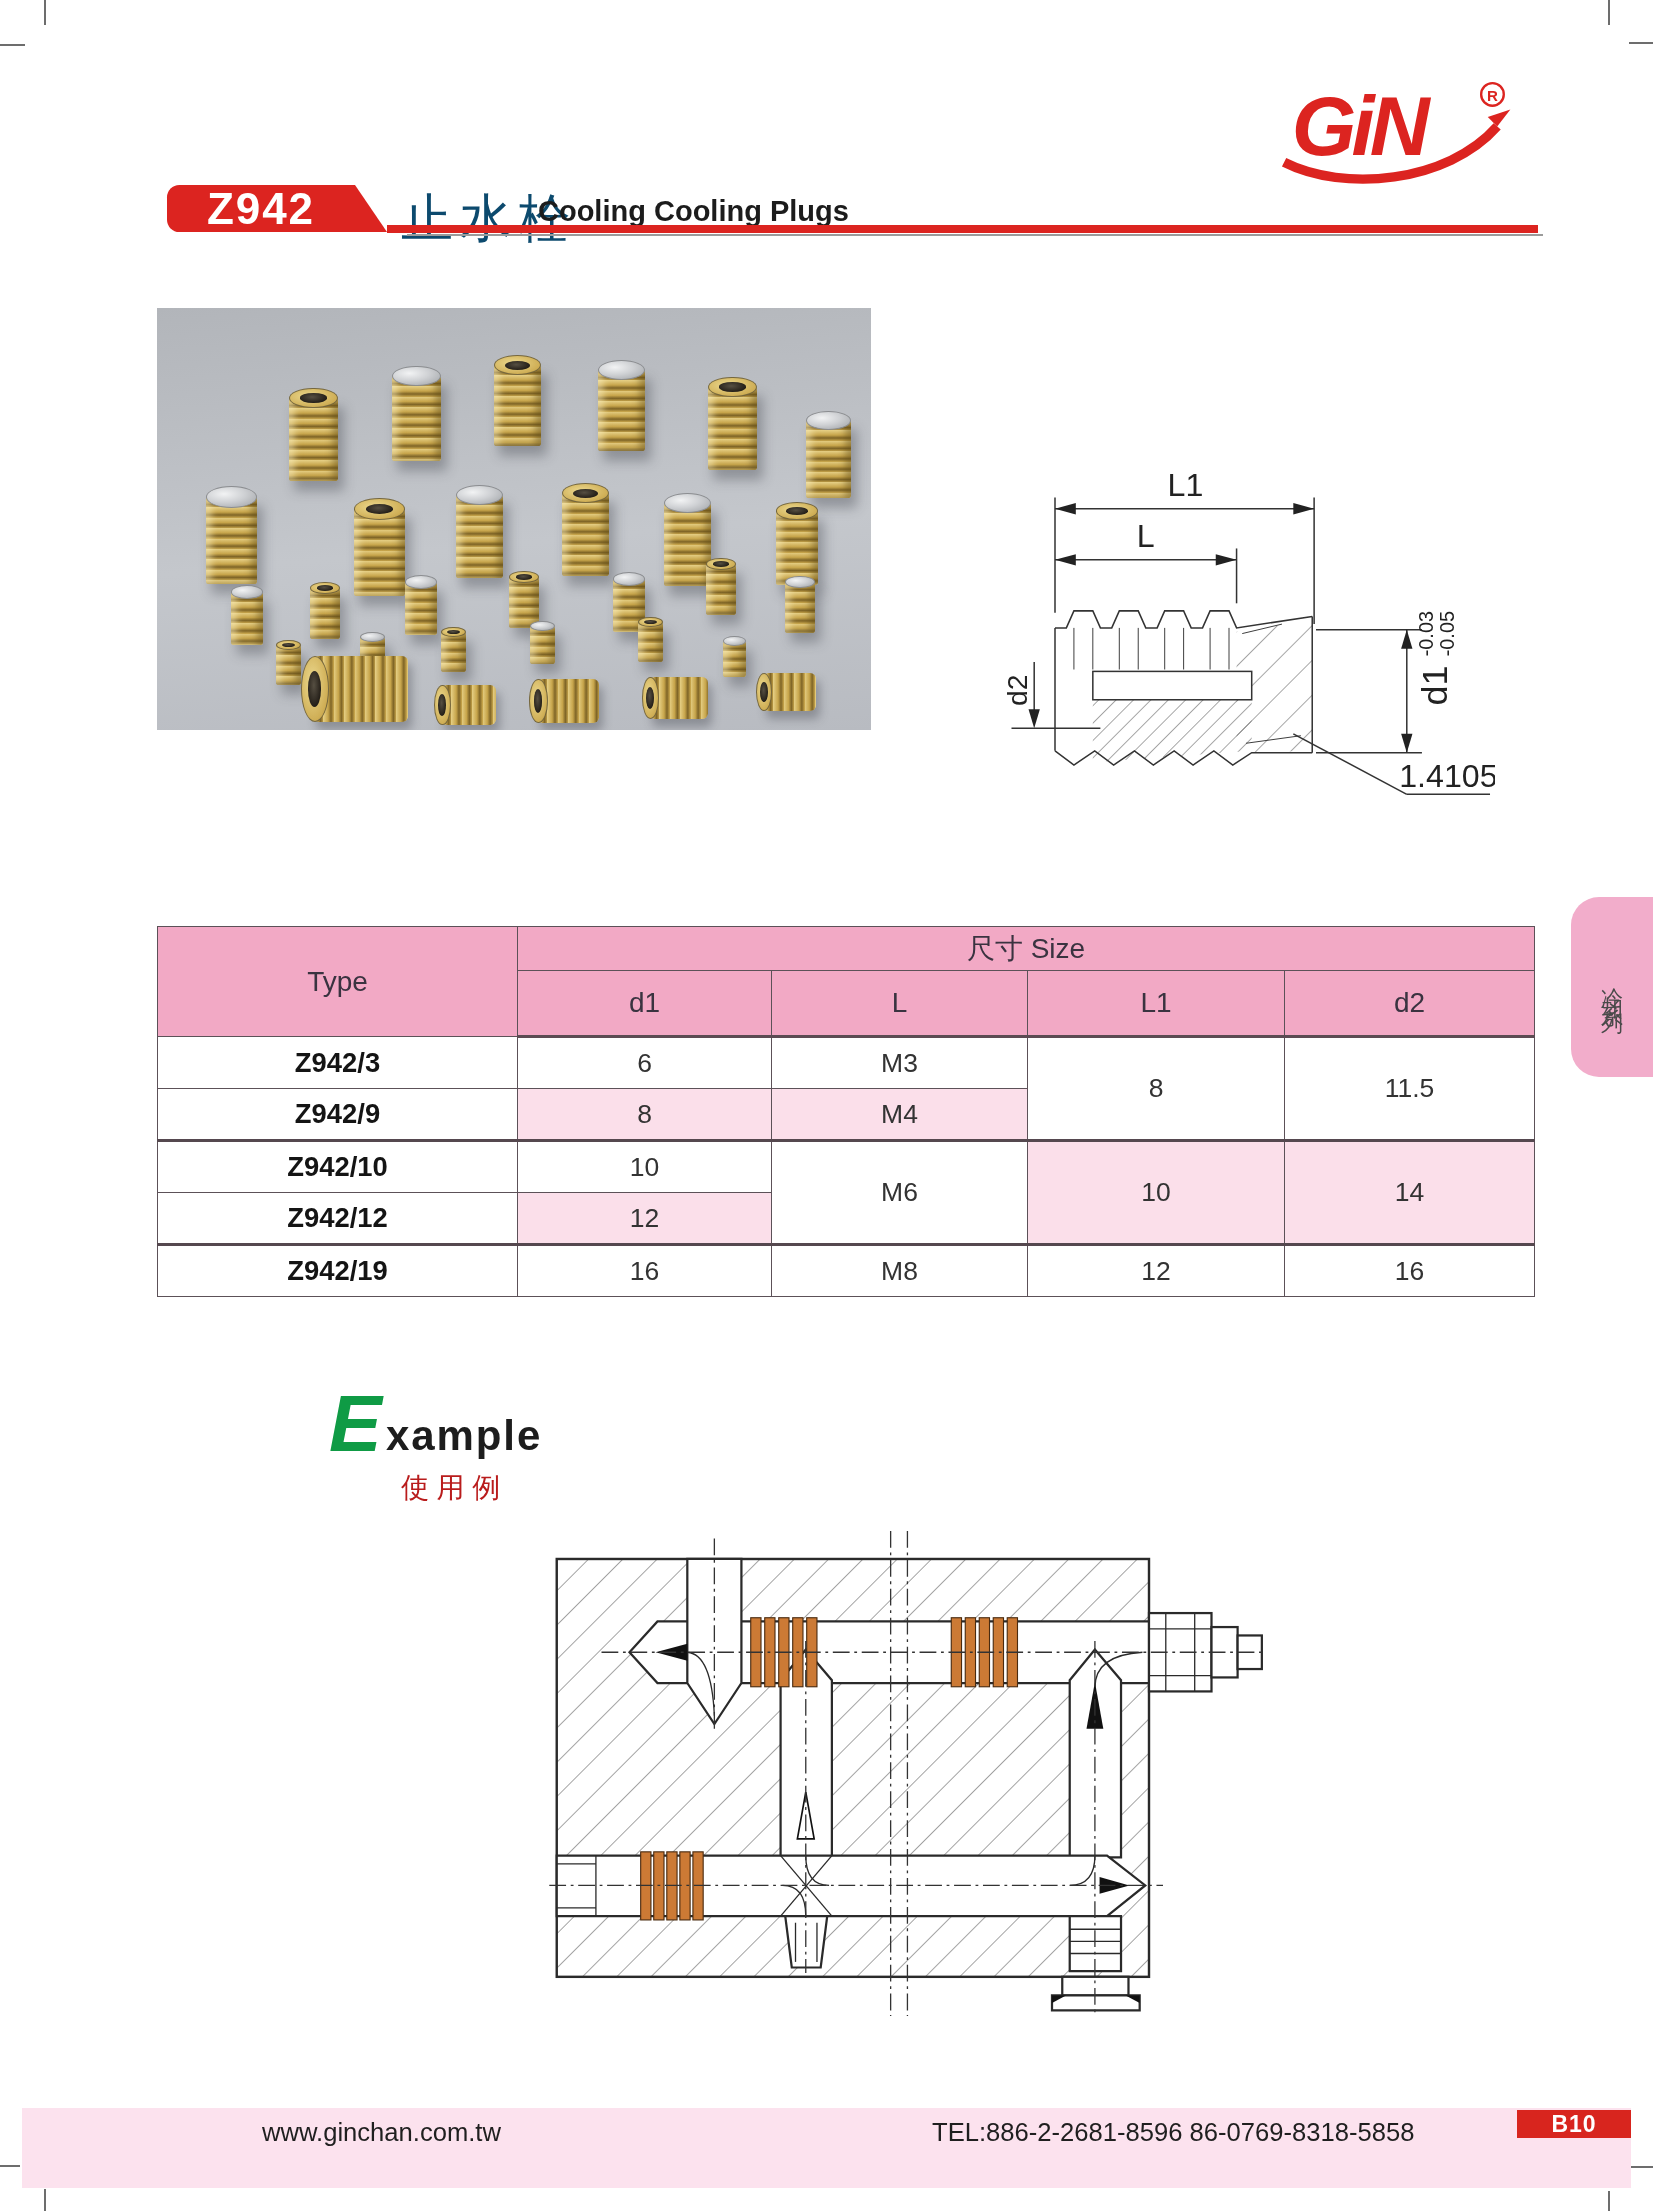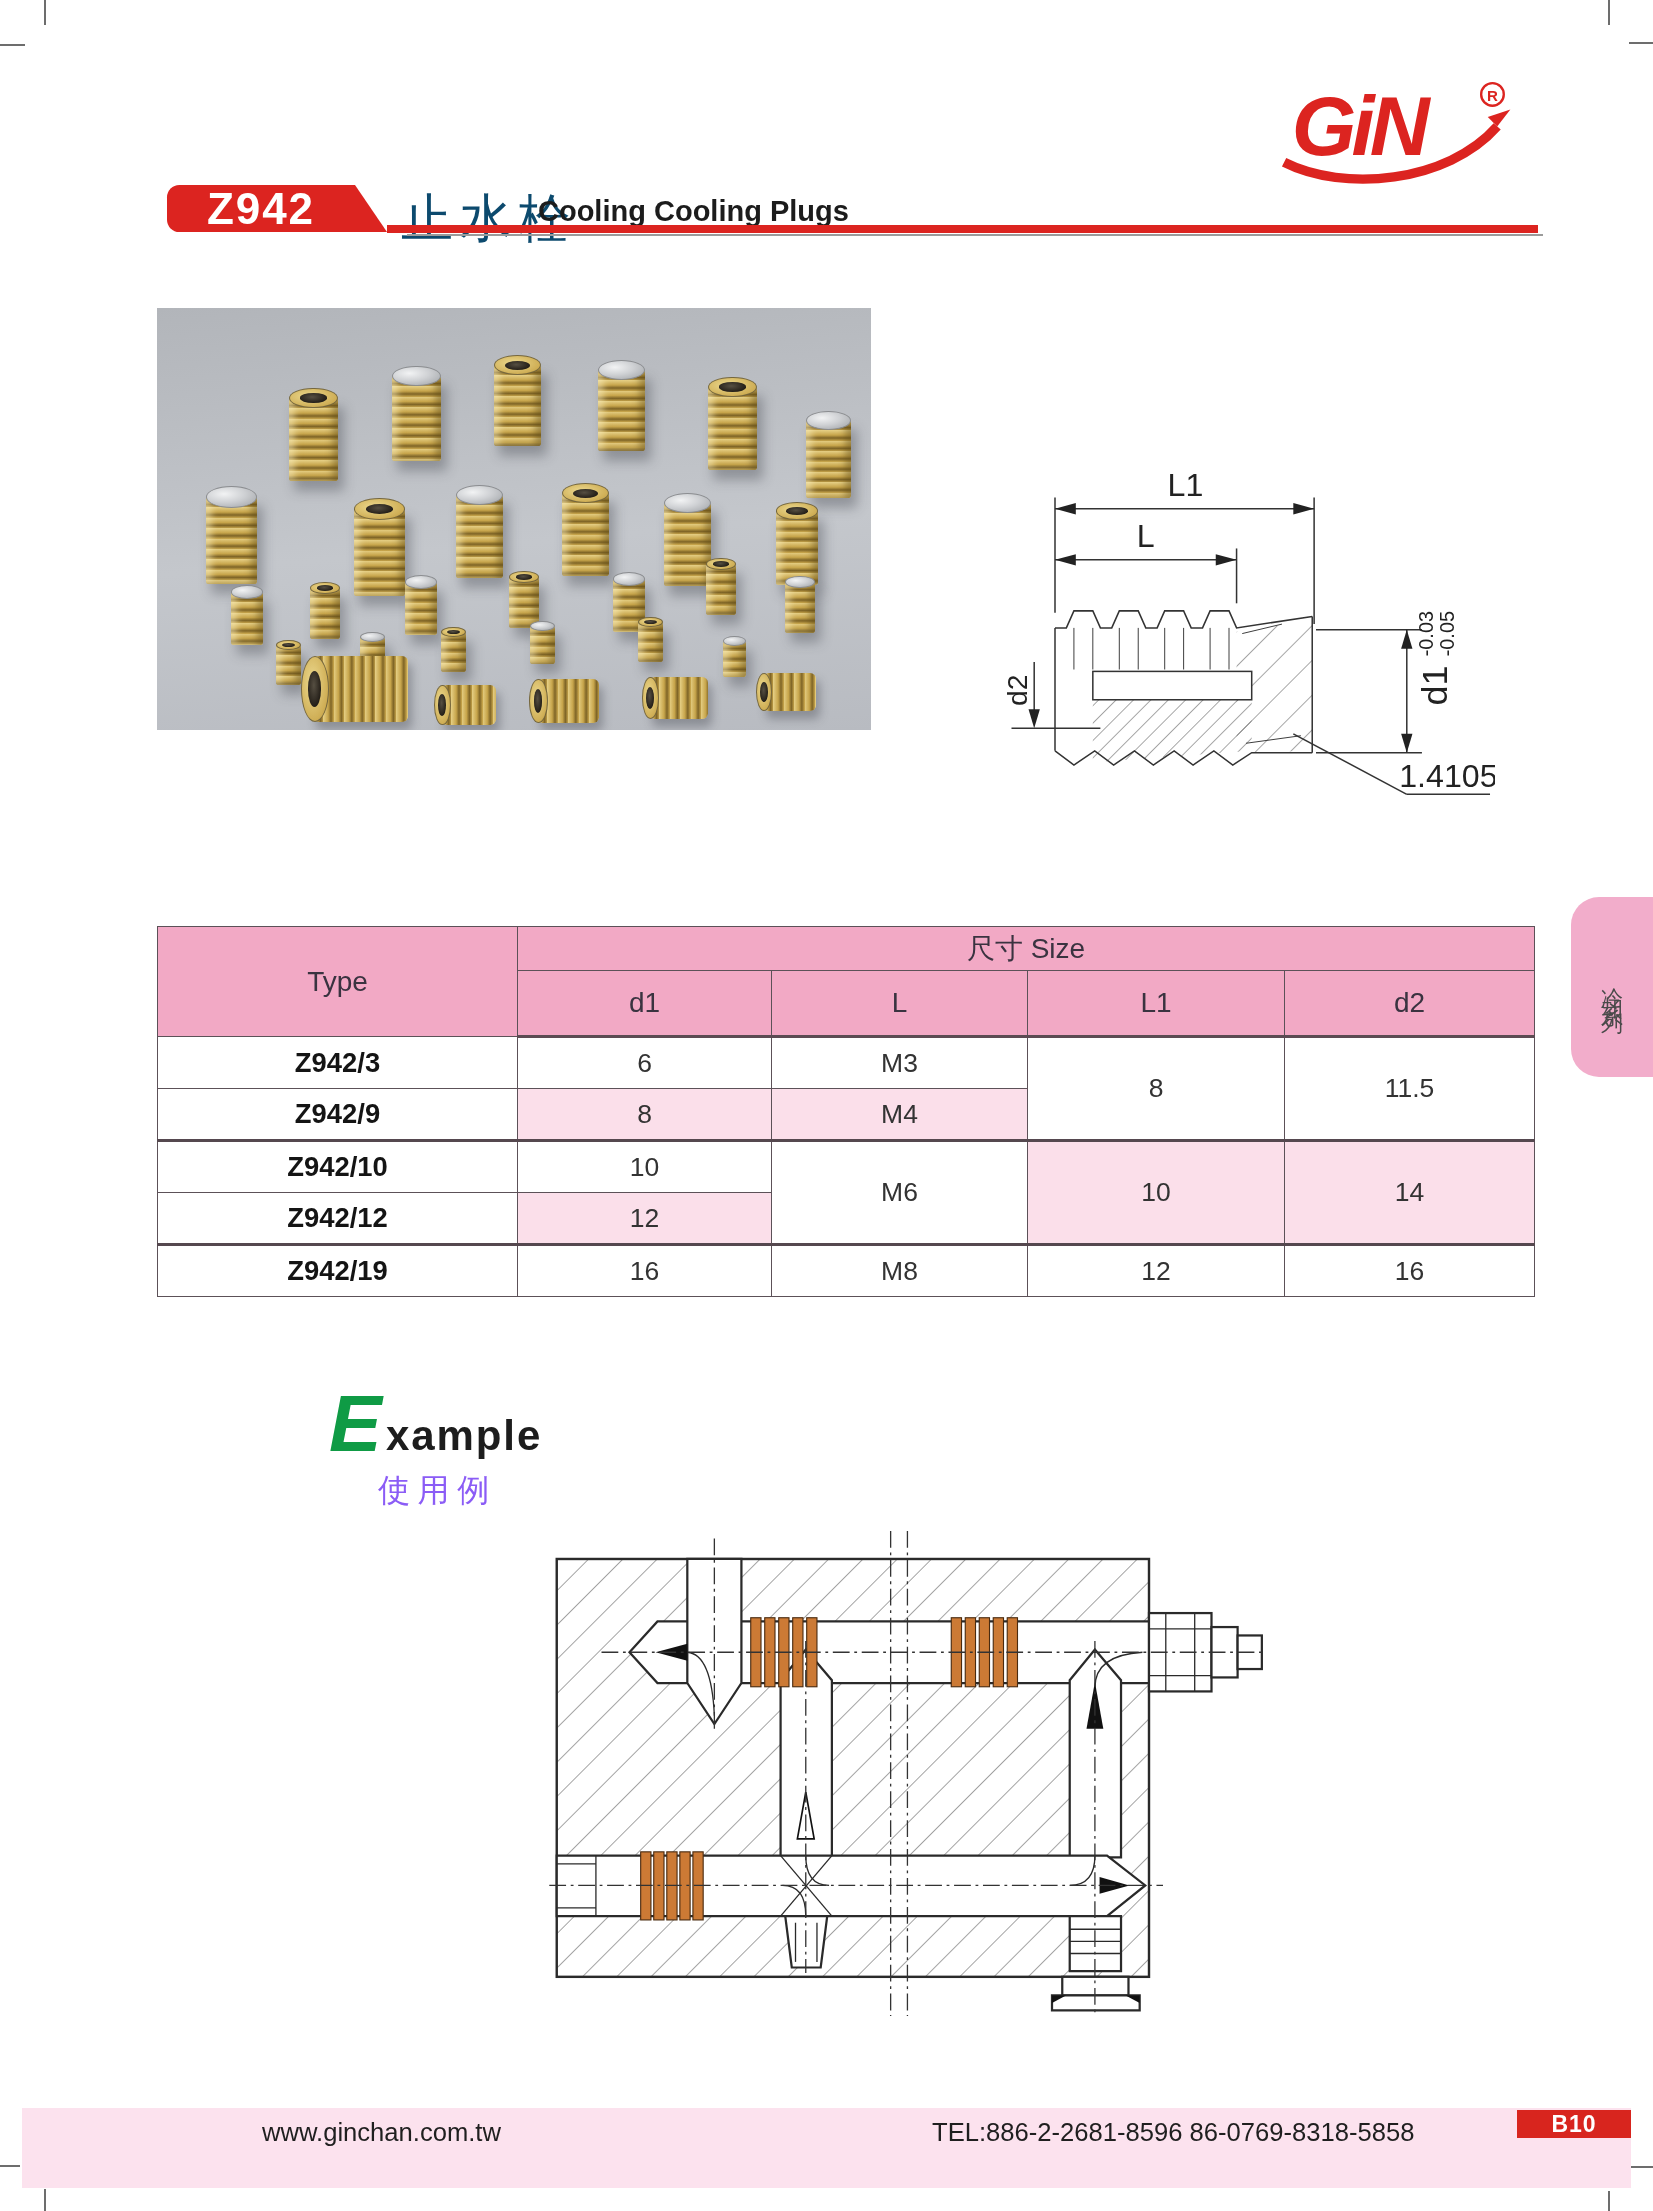--- a/index.html
+++ b/index.html
@@ -46,21 +46,21 @@
   .sz thead th{background:#F2A9C5;font-weight:normal;font-size:28px;color:#3a3340;}
   .sz thead tr.subrow th{border-bottom:3.8px solid #5c4b53;}
   .sz td{font-size:26.5px;}
   .sz td.tname{font-weight:bold;font-size:27.4px;color:#141414;}
   .sz td.pk{background:#FBDFEA;}
   .sz td.bt-thin{border-top:0.9px solid #a2a2a2;}
   .sz td.bt-thick{border-top:3.8px solid #55484f;}
   
   .exE{position:absolute;left:329px;top:1384px;color:#0F9B45;font-size:79px;font-weight:bold;font-style:italic;line-height:1;}
   .exRest{position:absolute;left:386px;top:1412px;color:#1d1d1d;font-size:42px;font-weight:bold;letter-spacing:1.9px;}
-  .exSub{position:absolute;left:378px;top:1469px;color:#8b5cf6;font-size:32px;letter-spacing:7.6px;}
+  .exSub{position:absolute;left:401px;top:1469px;color:#b91c1c;font-size:28px;letter-spacing:7.6px;}
   
   .fband{position:absolute;left:22px;top:2108px;width:1609px;height:80px;background:#FCE2EE;}
   .fsite{position:absolute;left:262px;top:2118px;font-size:25.6px;color:#1f1f1f;}
   .ftel{position:absolute;left:932px;top:2118px;font-size:25.6px;color:#1f1f1f;}
   .fbadge{position:absolute;left:1517px;top:2110px;width:114px;height:28px;background:#D8251E;
           display:flex;align-items:center;justify-content:center;}
   .fbadge span{color:#fff;font-weight:bold;font-size:23px;letter-spacing:0.9px;}
   svg text{font-family:"Liberation Sans",sans-serif;}
 </style>
 </head>

